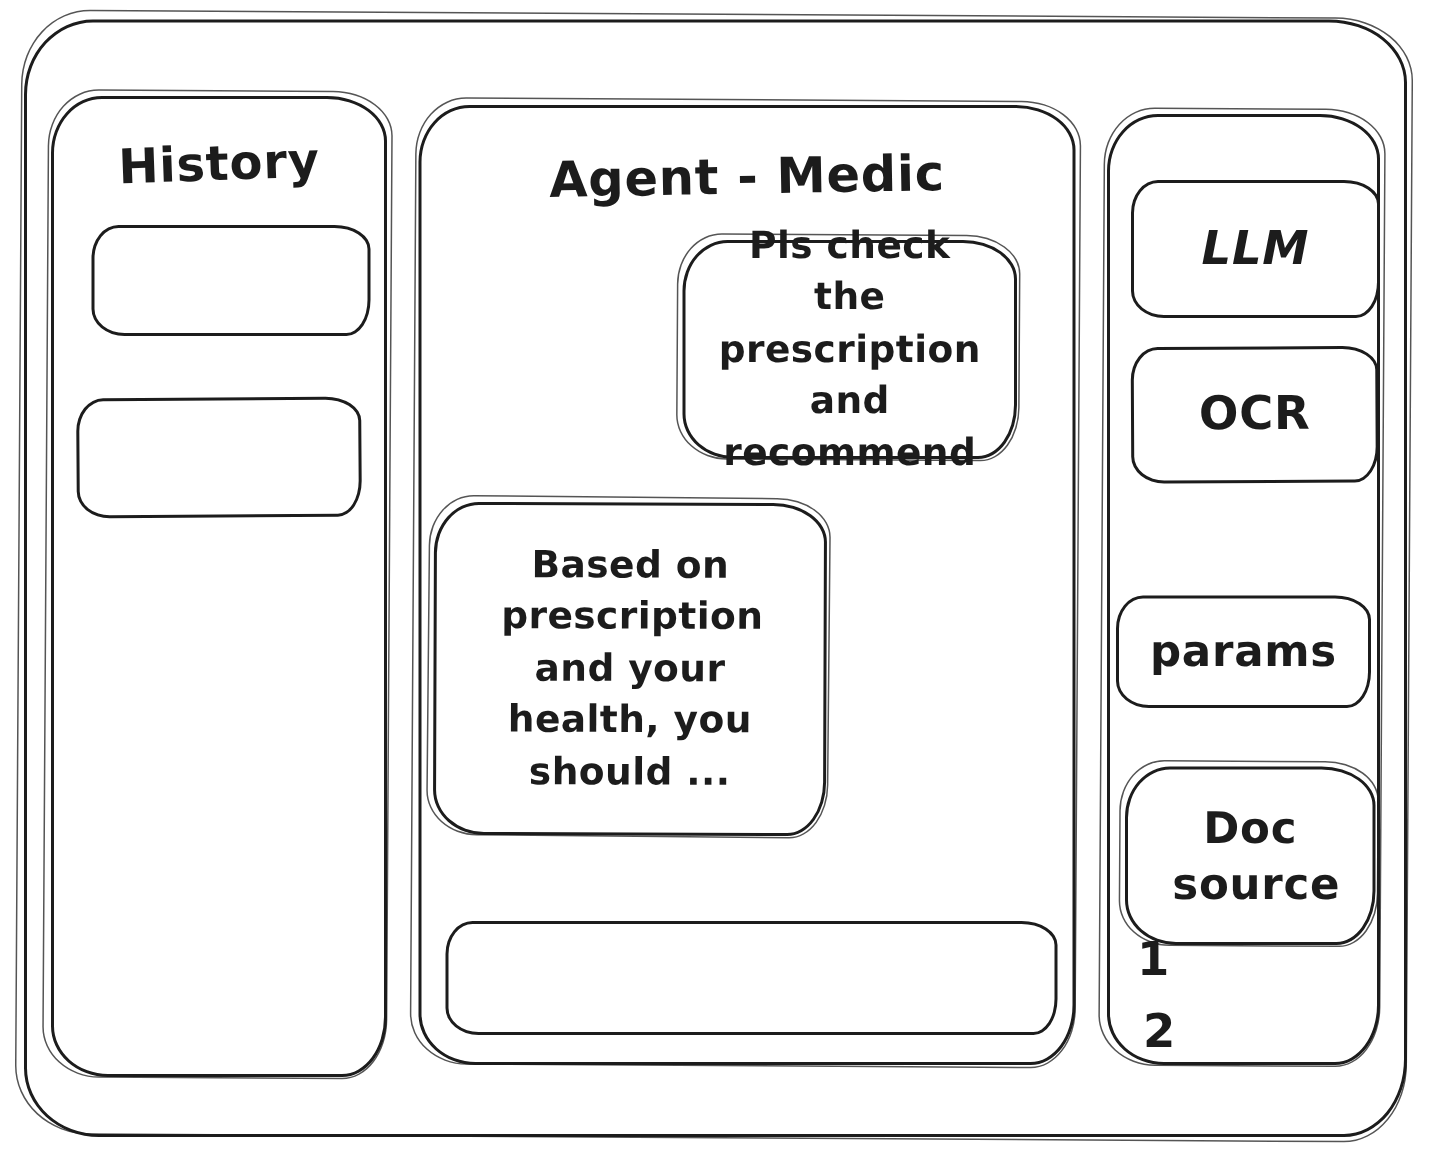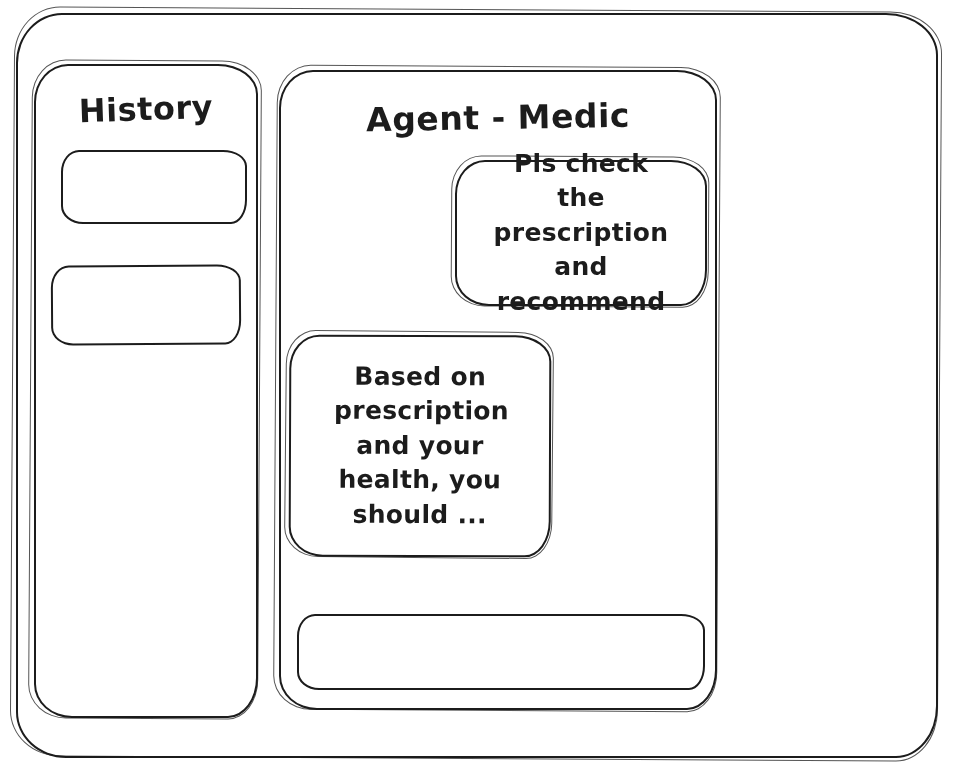--- a/index.html
+++ b/index.html
@@ -45,25 +45,46 @@
       <span></span>
     </div>
     <div class="sketch r-box" style="left:15px;top:199px;width:190px;height:80px;transform:rotate(-.4deg);">
       <span></span>
     </div>
   </div>
 
   <div class="sketch double r-panel" style="left:279px;top:70px;width:438px;height:640px;">
     <div class="abs hand title" style="left:0;right:0;top:26px;transform:rotate(-1deg);">Agent - Medic</div>
 
-    <div class="sketch double r-bubble bubble" style="left:174px;top:88px;width:252px;height:146px;">
+    <div class="sketch double r-bubble bubble" style="left:174px;top:88px;width:223px;height:146px;">
       <div style="width:185px;">Pls check the prescription and recommend</div>
     </div>
 
     <div class="sketch double r-bubble bubble" style="left:8px;top:263px;width:262px;height:222px;transform:rotate(.2deg);align-items:center;">
       <div style="width:172px;">Based on prescription and your health, you should ...</div>
     </div>
 
     <input id="chat-input" class="r-box" type="text" style="left: 16px; top: 542px; width: 408px; height: 76px;" placeholder="">
   </div>
 
+  <div class="sketch double r-panel" style="left:738px;top:76px;width:182px;height:634px;">
+
+    <div class="sketch r-box toolbtn" style="left:14px;top:42px;width:166px;height:92px;">
+      <span style="font-style:italic;">LLM</span>
+    </div>
+
+    <div class="sketch r-box toolbtn" style="left:14px;top:153px;width:165px;height:91px;transform:rotate(-.3deg);">
+      <span>OCR</span>
+    </div>
+
+    <div class="sketch r-box toolbtn" style="left:4px;top:319px;width:170px;height:75px;font-size:29px;">
+      <span>params</span>
+    </div>
+
+    <div class="sketch double r-bubble toolbtn" style="left:10px;top:433px;width:167px;height:119px;font-size:29px;">
+      <span style="display:block;width:104px;">Doc source</span>
+    </div>
+
+    <div class="abs hand docnum" style="left:18px;top:544px;">1</div>
+    <div class="abs hand docnum" style="left:22px;top:592px;">2</div>
+  </div>
 
 </div>
 
 </body></html>

